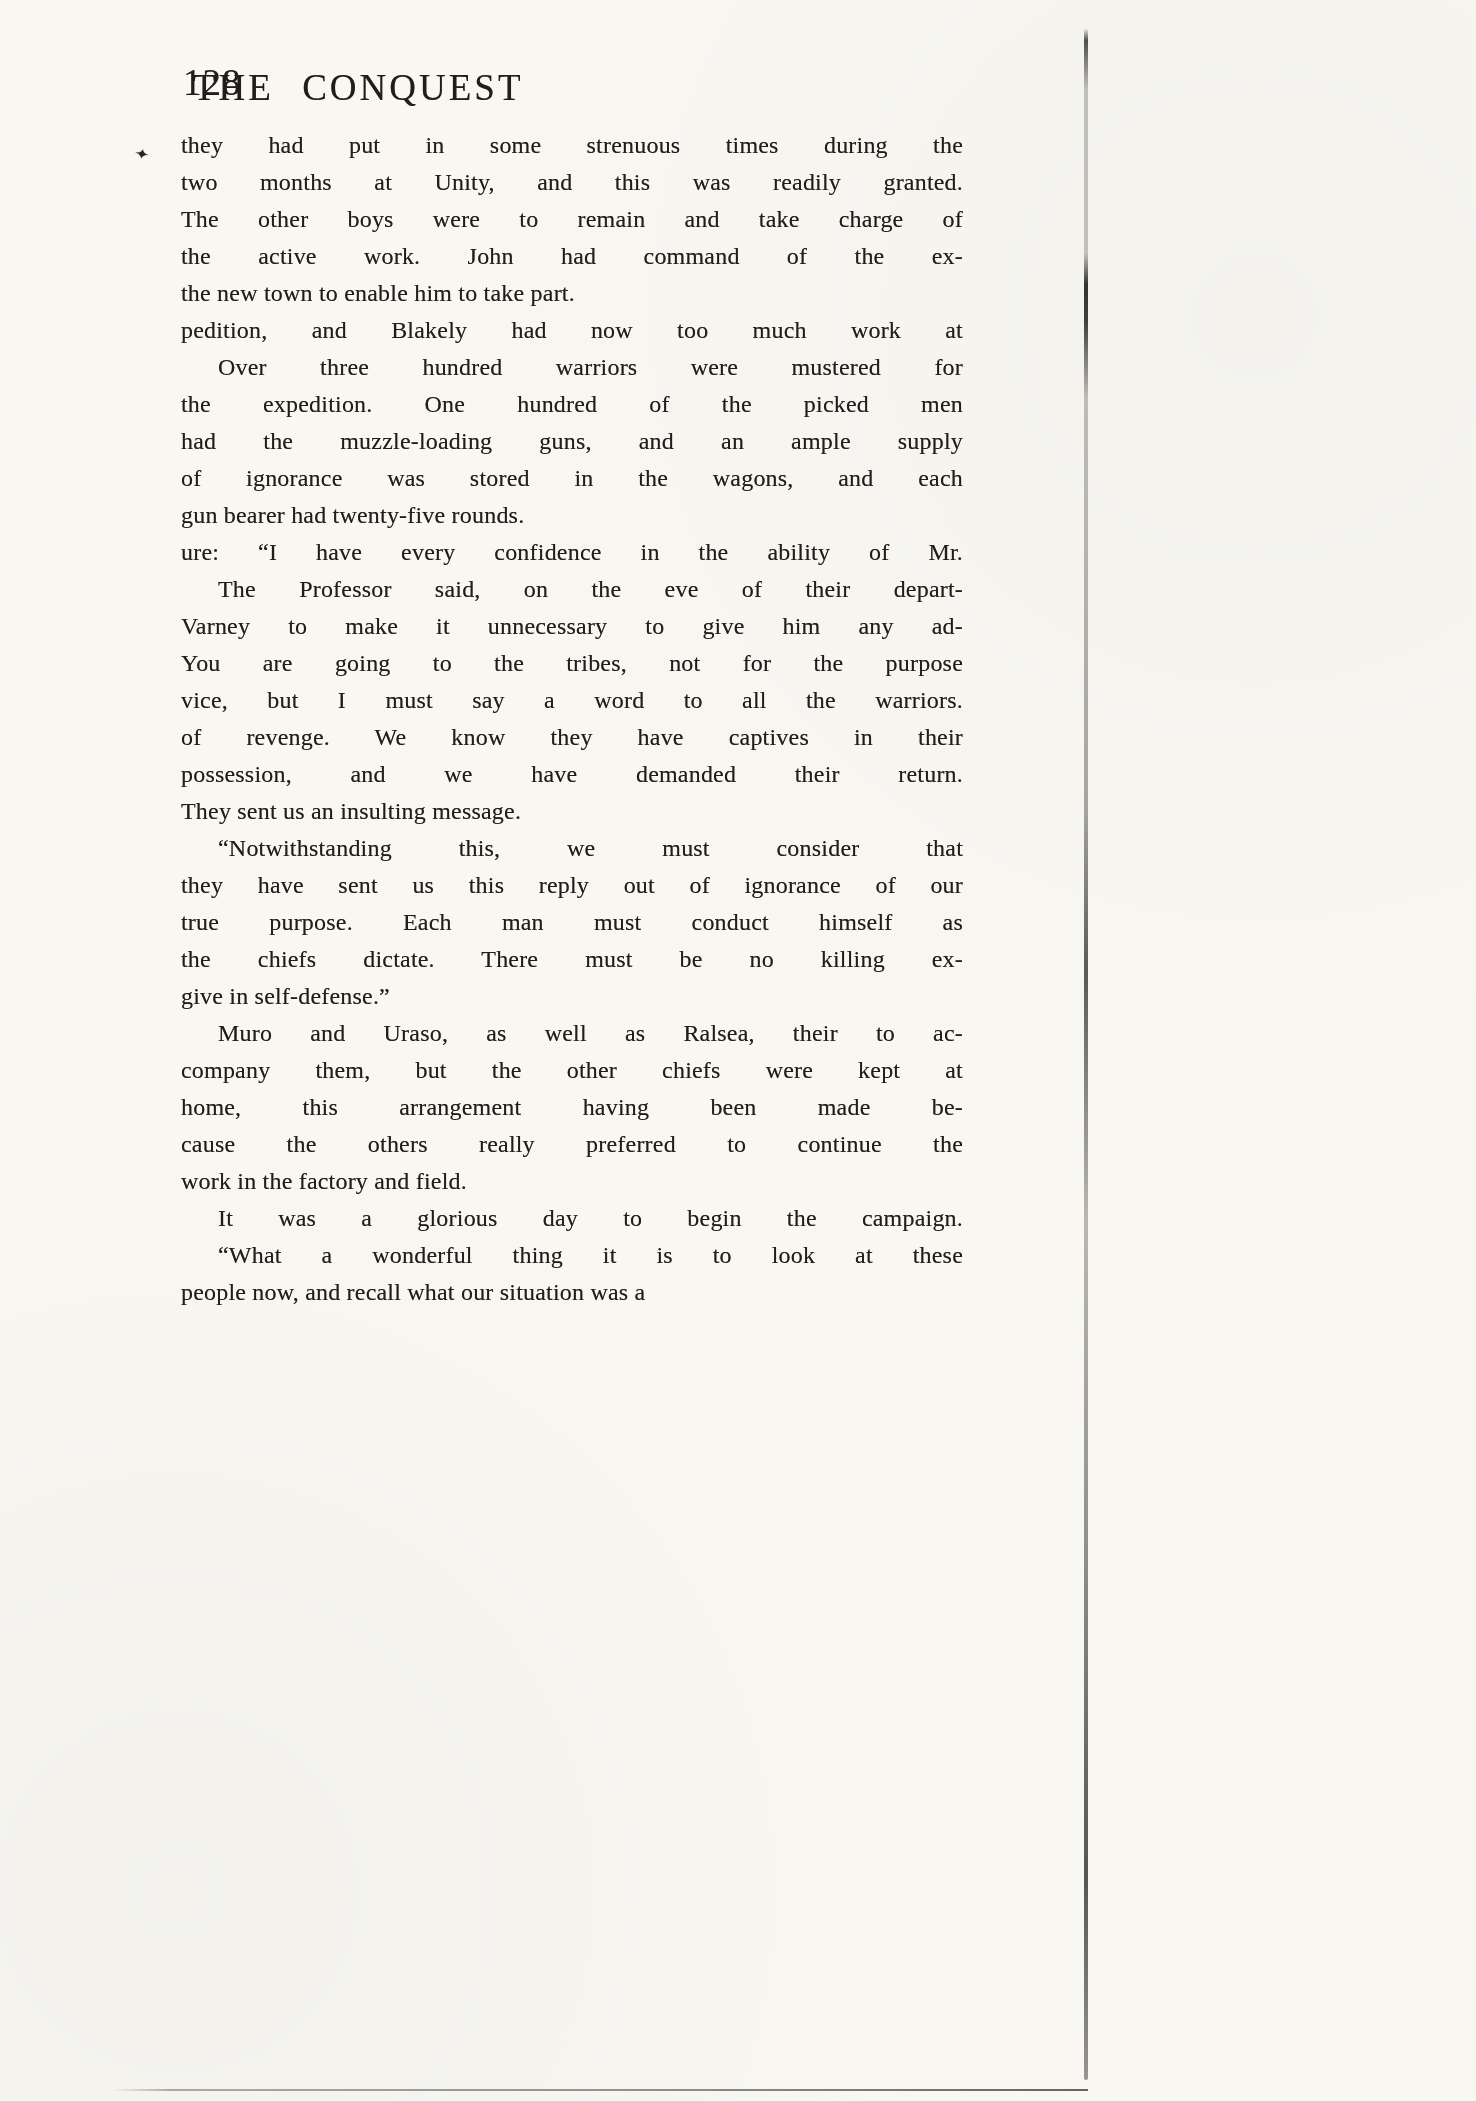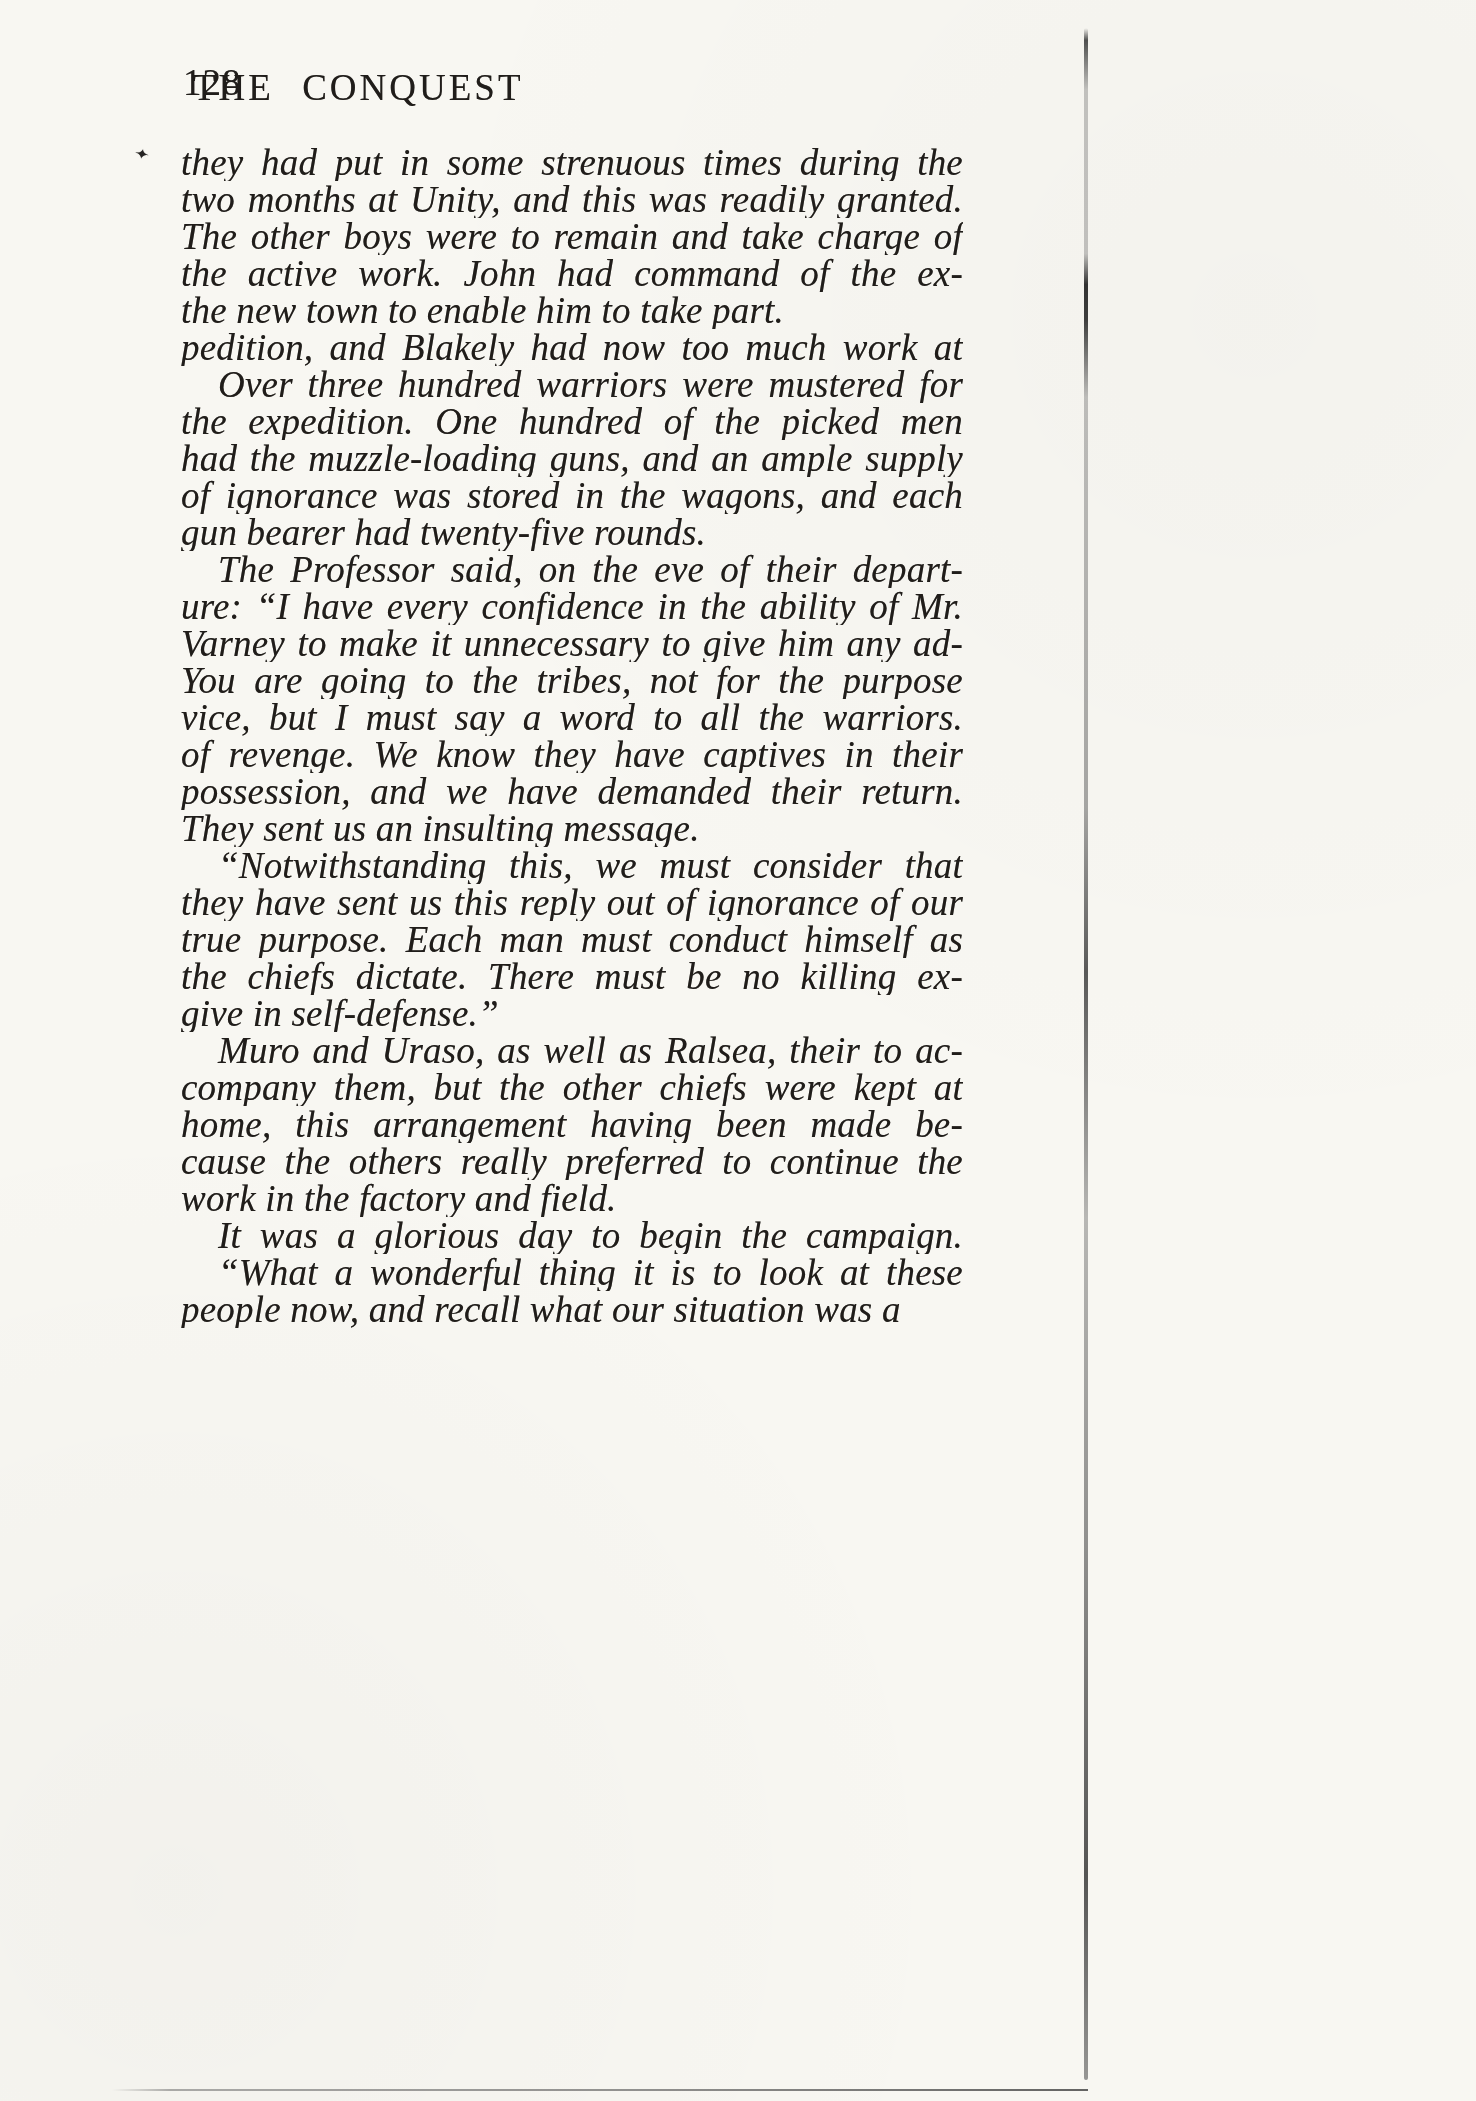--- a/index.html
+++ b/index.html
@@ -43,26 +43,25 @@
     left: 136px;
     top: 146px;
     font-size: 14px;
     color: #262423;
     transform: rotate(12deg) scaleX(1.3);
   }
 
   .textblock {
     position: absolute;
     left: 181px;
-    top: 144px;
+    top: 127px;
     width: 782px;
-    font-size: 37px;
+    font-size: 24px;
     line-height: 37px;
     letter-spacing: 0.2px;
-    font-style: italic;
   }
   .para { margin: 0; }
   .line {
     text-align: justify;
     text-align-last: justify;
     height: 37px;
     overflow: hidden;
   }
   .line.last { text-align-last: left; }
   .line.first { text-indent: 37px; }
@@ -125,22 +124,22 @@
         <div class="line">pedition, and Blakely had now too much work at</div>
       </div>
       <div class="para">
         <div class="line first">Over three hundred warriors were mustered for</div>
         <div class="line">the expedition. One hundred of the picked men</div>
         <div class="line">had the muzzle-loading guns, and an ample supply</div>
         <div class="line">of ignorance was stored in the wagons, and each</div>
         <div class="line last">gun bearer had twenty-five rounds.</div>
       </div>
       <div class="para">
+        <div class="line">ure: “I have every confidence in the ability of Mr.</div>
         <div class="line first">The Professor said, on the eve of their depart-</div>
-        <div class="line">ure: “I have every confidence in the ability of Mr.</div>
         <div class="line">Varney to make it unnecessary to give him any ad-</div>
         <div class="line">You are going to the tribes, not for the purpose</div>
         <div class="line">vice, but I must say a word to all the warriors.</div>
         <div class="line">of revenge. We know they have captives in their</div>
         <div class="line">possession, and we have demanded their return.</div>
         <div class="line last">They sent us an insulting message.</div>
       </div>
       <div class="para">
         <div class="line first">“Notwithstanding this, we must consider that</div>
         <div class="line">they have sent us this reply out of ignorance of our</div>

